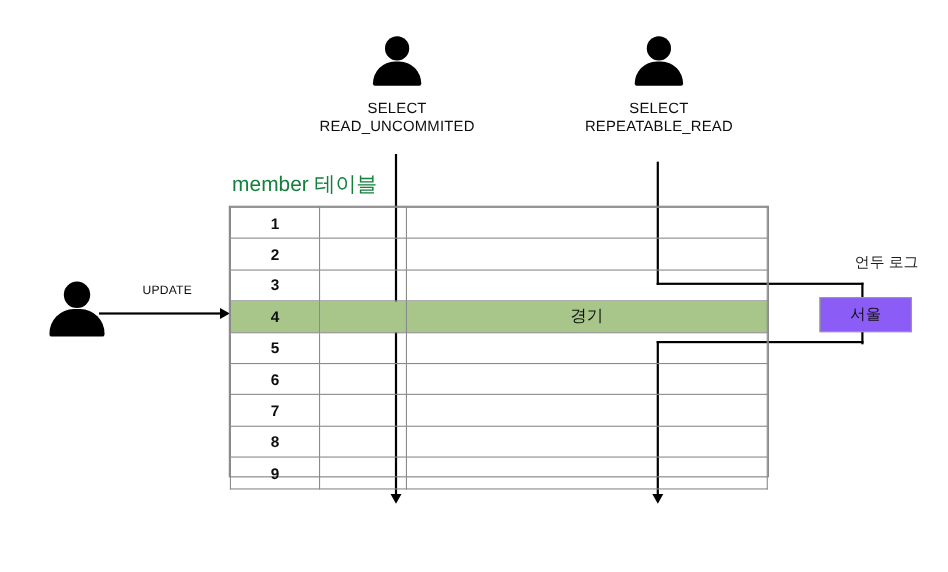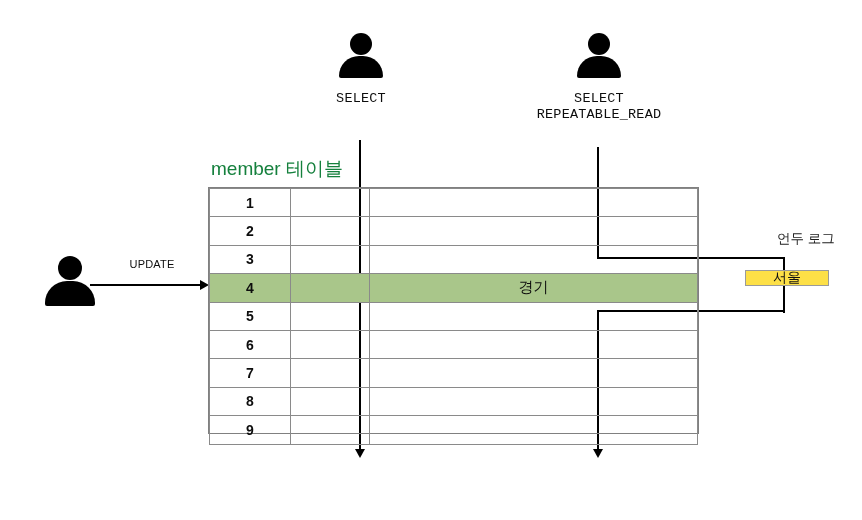--- a/index.html
+++ b/index.html
@@ -37,21 +37,20 @@
     position: absolute;
     white-space: nowrap;
     line-height: 1.22;
     color: #0d0d0d;
   }
   .lbl.center { text-align: center; transform: translateX(-50%); }
 
   .actor-label {
     font-size: 13.5px;
     letter-spacing: 0.2px;
-    font-family: Liberation Mono, monospace;
   }
   .actor-label .line { display: block; }
 
   .update-label {
     font-size: 11px;
     letter-spacing: 0.2px;
   }
 
   .table-title {
     font-size: 19px;
@@ -101,23 +100,23 @@
     border-top: 1.6px solid #6f8a55;
     border-bottom: 1.6px solid #6f8a55;
   }
 
   
   #undo-box {
     position: absolute;
     left: 745px;
     top: 270px;
     width: 84px;
-    height: 16px;
+    height: 32px;
     border: 1.2px solid #9a9a9a;
-    background: #fde047;
+    background: #8b5cf6;
     box-sizing: border-box;
     display: flex;
     align-items: center;
     justify-content: center;
     font-size: 14px;
     color: #111111;
     z-index: 6;
   }
 
   
@@ -153,20 +152,21 @@
   <div class="lbl update-label center" style="left:152px; top:258px;">UPDATE</div>
   <div class="stroke h" style="left:90px; top:284px; width:112px; height:1.8px;"></div>
   <div class="arrowhead-right" style="left:200px; top:280px;"></div>
 
   <div class="person" style="left:338px; top:33px; width:46px; height:45px;">
     <div class="head" style="left:12px; top:0px; width:22px; height:22px;"></div>
     <div class="body" style="left:1px; top:23px; width:44px; height:22px; border-radius:20px 20px 2px 2px;"></div>
   </div>
   <div class="lbl actor-label center" style="left:361px; top:91px;">
     <span class="line">SELECT</span>
+    <span class="line">READ_UNCOMMITED</span>
   </div>
 
   <div class="stroke v" style="left:359px; top:140px; height:310px;"></div>
   <div class="arrowhead-down" style="left:355.2px; top:449px;"></div>
 
   <div class="person" style="left:576px; top:33px; width:46px; height:45px;">
     <div class="head" style="left:12px; top:0px; width:22px; height:22px;"></div>
     <div class="body" style="left:1px; top:23px; width:44px; height:22px; border-radius:20px 20px 2px 2px;"></div>
   </div>
   <div class="lbl actor-label center" style="left:599px; top:91px;">

